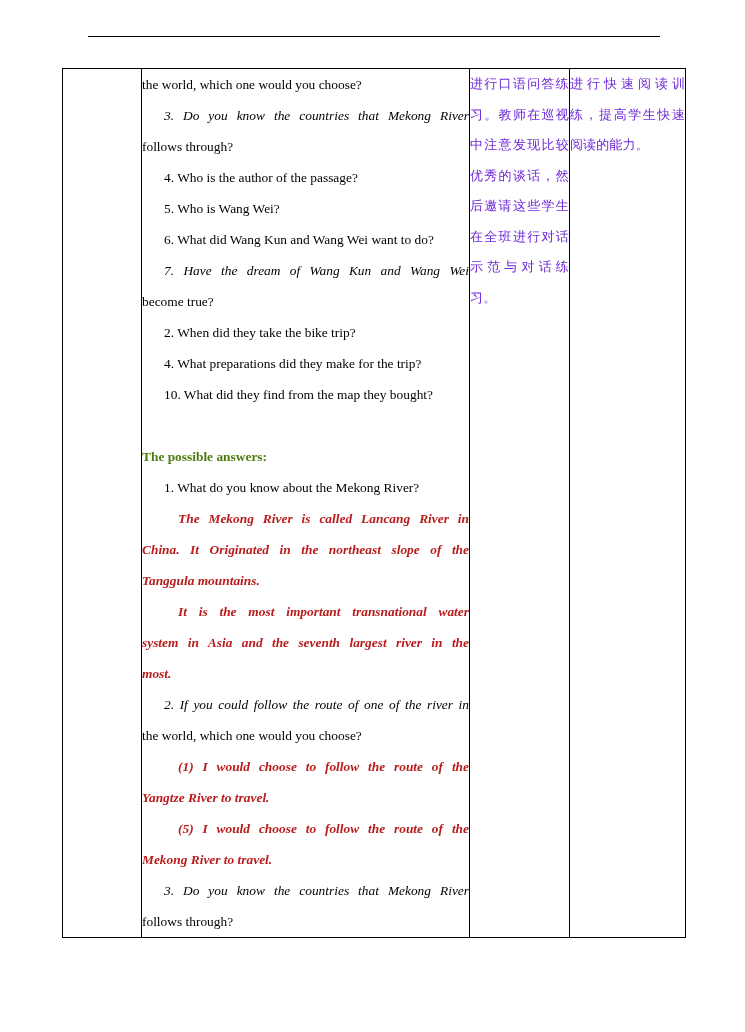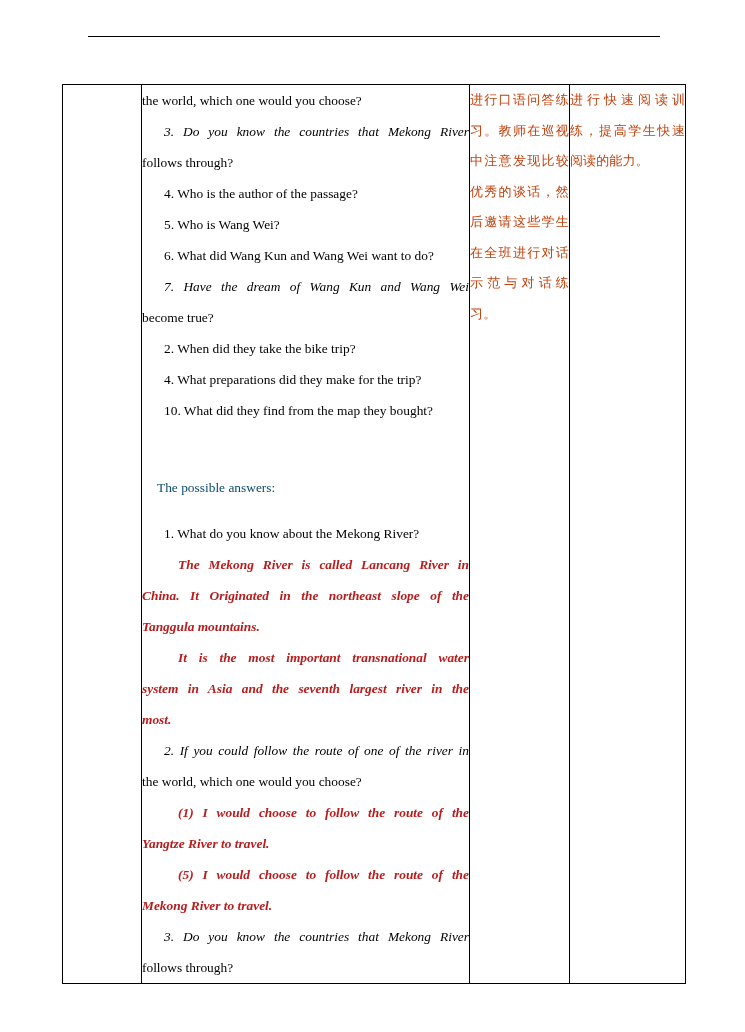--- a/index.html
+++ b/index.html
@@ -23,21 +23,21 @@
     top: 36px;
     width: 572px;
     height: 0;
     border-top: 1.6px solid #000;
   }
 
   
   #lesson-table {
     position: absolute;
     left: 62px;
-    top: 84px;
+    top: 68px;
     width: 619px;
     border-collapse: collapse;
     table-layout: fixed;
     padding-left: 19px;
   }
   #lesson-table td {
     border: 1px solid #000;
     vertical-align: top;
     padding: 0;
   }
@@ -67,23 +67,23 @@
   }
   .indent-lg {
     text-indent: 36px;
   }
   .blank-line {
     height: 31px;
   }
   .answers-heading {
     font-size: 13.4px;
     line-height: 31px;
-    font-weight: normal;
-    color: #0c4a6e;
-    margin: 15px;
+    font-weight: bold;
+    color: #4d7c0f;
+    margin: 0;
   }
   .ans-italic {
     font-size: 13.4px;
     line-height: 31px;
     color: #b91c1c;
     font-style: italic;
     font-weight: bold;
     text-align: justify;
     margin: 0;
     white-space: pre-wrap;
@@ -96,21 +96,21 @@
   .cn-cell {
     padding: 8px 6px 10px 7px;
   }
   .cn-text {
     font-family: "DejaVu Sans", "Liberation Sans", sans-serif;
     font-size: 13px;
     line-height: 30.5px;
     text-align: justify;
     text-align-last: left;
     margin: 0;
-    color: #c2410c;
+    color: #6d28d9;
     word-break: break-all;
   }
   .cn-mid {
     letter-spacing: 0.2px;
   }
   .cn-right {
     letter-spacing: 0.1px;
   }
   .empty-cell { }
 </style>

